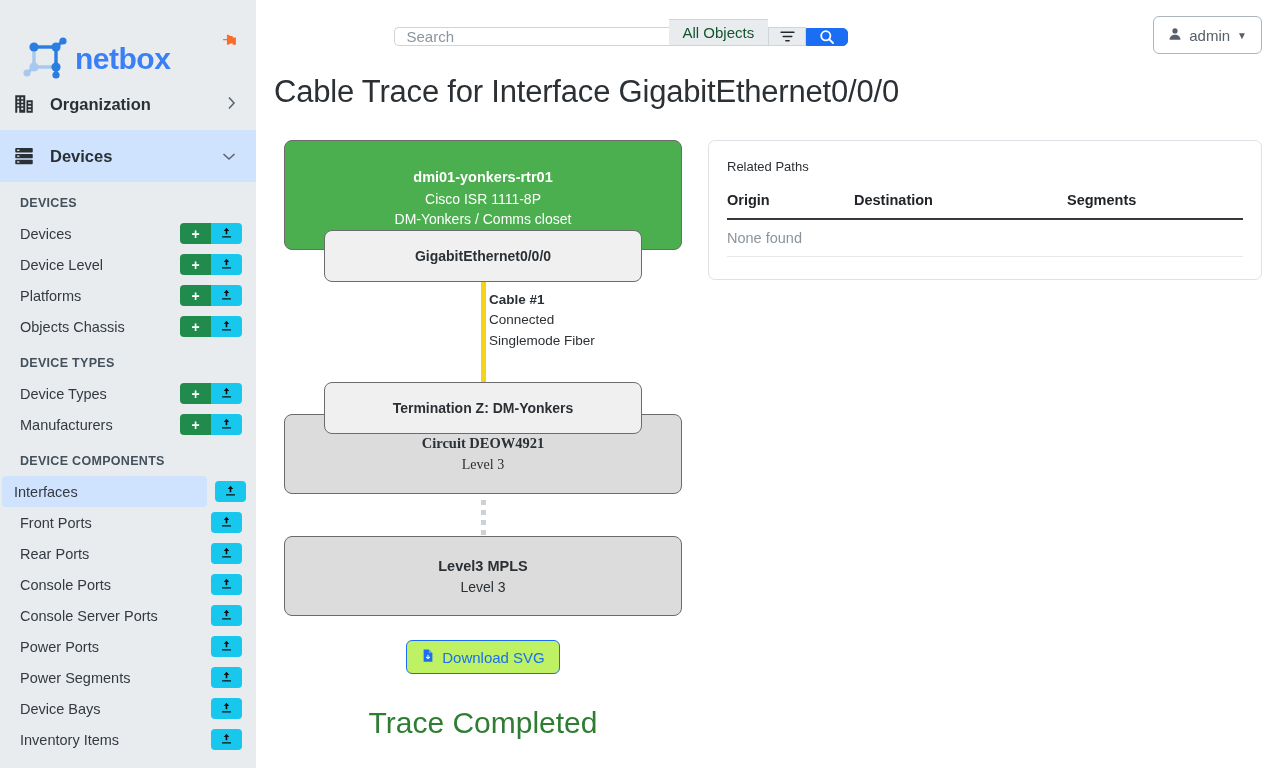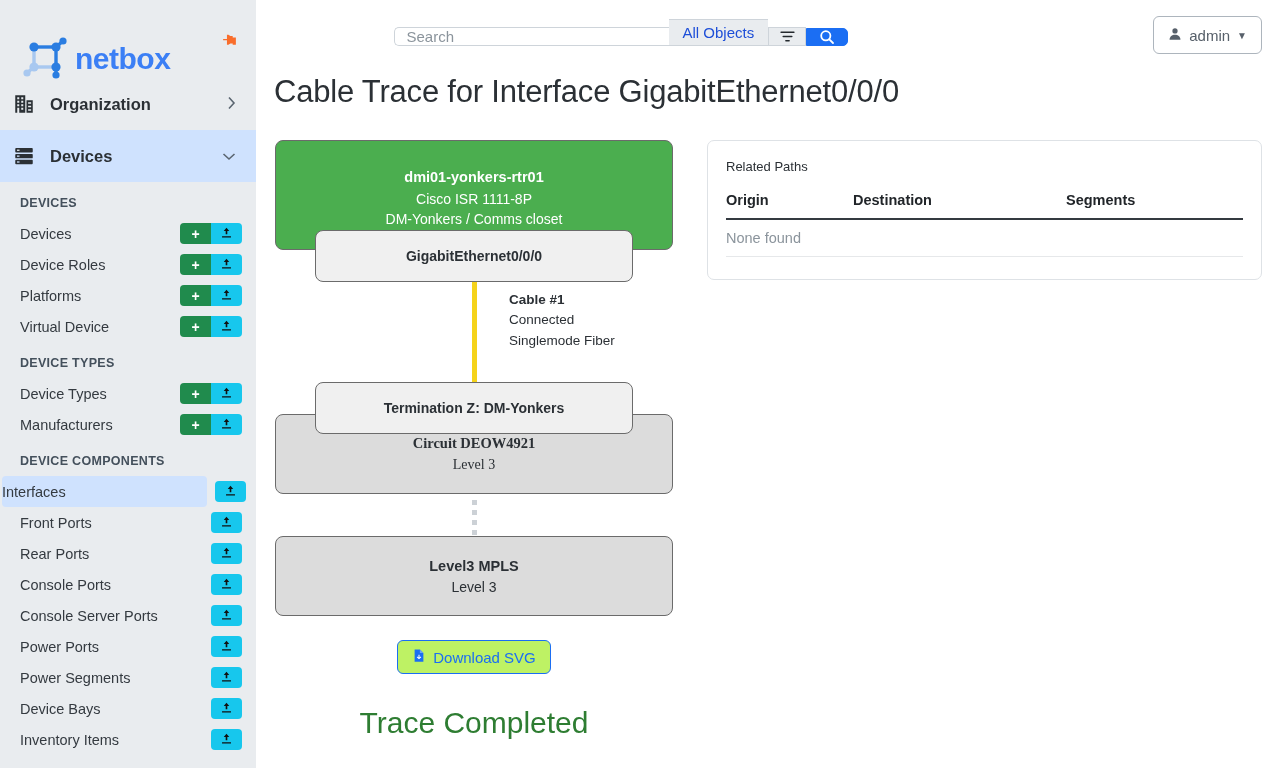--- a/index.html
+++ b/index.html
@@ -58,21 +58,21 @@
     padding-left: 20px;
     font-size: 14.5px; color: #343a40;
     cursor: pointer;
     position: relative;
   }
   .nav-item .label { flex: 1 1 auto; }
   .nav-item.active-item {
     background: #cfe2fe;
     border-radius: 4px;
     margin-left: 2px;
-    padding-left: 0;
+    padding-left: 12px;
     width: 205px;
     flex: 0 0 auto;
   }
   .item-wrap { display: flex; align-items: center; height: 31px; }
   .item-wrap .btns { margin-left: auto; padding-right: 14px; display: flex; }
   .btn-add, .btn-imp {
     height: 21px; width: 31px;
     display: flex; align-items: center; justify-content: center;
     cursor: pointer; border: none;
   }
@@ -99,21 +99,21 @@
     border-radius: 5px 0 0 5px;
     padding: 0 12px;
     font-size: 15px; color: #212529;
     font-family: "Liberation Sans", sans-serif;
     outline: none; background: #fff;
   }
   .search-input::placeholder { color: #8b949c; }
   .obj-select {
     display: flex; align-items: center;
     background: #e9ecef; border: 1px solid #ced4da; border-left: none; border-right:none;
-    padding: 4px 14px; font-size: 15px; color: #1d4ed8; cursor: pointer;
+    padding: 4px 14px; font-size: 15px; color: #14532d; cursor: pointer;
   }
   .filter-btn {
     display: flex; align-items: center; justify-content: center;
     width: 38px;
     background: #e9ecef; border: 1px solid #ced4da; border-left: 1px solid #ced4da;
     cursor: pointer; color: #23282d;
   }
   .search-btn {
     display: flex; align-items: center; justify-content: center;
     width: 42px; background: #1b6ef3; border: 1px solid #1b6ef3;
@@ -127,21 +127,21 @@
     margin-left: auto;
   }
   .user-btn .caret { font-size: 10px; }
 
   .page-title {
     font-size: 31px; font-weight: 400; color: #2b3035;
     padding: 4px 0 0 18px;
     letter-spacing: -0.2px;
   }
 
-  .content { display: flex; padding: 30px 18px 0 19px; gap: 34px; }
+  .content { display: flex; padding: 30px 18px 0 28px; gap: 26px; }
   .col-trace { width: 398px; flex: 0 0 398px; }
   .col-paths { flex: 1 1 auto; }
 
   
   .trace { position: relative; }
   .node {
     border: 1px solid #6b6b6b;
     border-radius: 8px;
     text-align: center;
     padding: 14px 10px;
@@ -175,21 +175,21 @@
   .node-provnet .c2 { font-size: 14px; font-weight: 400; }
 
   .overlap-up { margin-top: -20px; }
 
   .cable-seg { position: relative; height: 100px; }
   .cable-line {
     position: absolute; left: 199px; top: 0; width: 5px; height: 100px;
     background: #f5d31a; transform: translateX(-2px);
   }
   .cable-info {
-    position: absolute; left: 234px; top: 8px;
+    position: absolute; left: 205px; top: 8px;
     line-height: 1.5;
   }
   .cable-info .ct { font-size: 13.5px; font-weight: 700; color: #2b3035; }
   .cable-info .cl { font-size: 13.5px; color: #2b3035; }
 
   .dot-seg { height: 42px; position: relative; }
   .dot-seg .dot {
     position: absolute; left: 197px; width: 5px; height: 5px; background: #ccd1d6;
   }
 
@@ -300,21 +300,21 @@
       <span class="btn-add">+</span>
       <span class="btn-imp">
         <svg width="13" height="13" viewBox="0 0 16 16" fill="#111">
             <path d="M8 1l3.4 4H9v4H7V5H4.6L8 1zM2.5 11.5h11V13h-11v-1.5z"></path>
           </svg>
       </span>
     </span>
   </div>
   <div class="item-wrap">
     <div class="nav-item">
-        <span class="label">Device Roles</span>
+        <span class="label">Device Level</span>
       </div>
     <span class="btns">
       <span class="btn-add">+</span>
       <span class="btn-imp">
         <svg width="13" height="13" viewBox="0 0 16 16" fill="#111">
             <path d="M8 1l3.4 4H9v4H7V5H4.6L8 1zM2.5 11.5h11V13h-11v-1.5z"></path>
           </svg>
       </span>
     </span>
   </div>
@@ -326,21 +326,21 @@
       <span class="btn-add">+</span>
       <span class="btn-imp">
         <svg width="13" height="13" viewBox="0 0 16 16" fill="#111">
             <path d="M8 1l3.4 4H9v4H7V5H4.6L8 1zM2.5 11.5h11V13h-11v-1.5z"></path>
           </svg>
       </span>
     </span>
   </div>
   <div class="item-wrap">
     <div class="nav-item">
-        <span class="label">Virtual Device</span>
+        <span class="label">Objects Chassis</span>
       </div>
     <span class="btns">
       <span class="btn-add">+</span>
       <span class="btn-imp">
         <svg width="13" height="13" viewBox="0 0 16 16" fill="#111">
             <path d="M8 1l3.4 4H9v4H7V5H4.6L8 1zM2.5 11.5h11V13h-11v-1.5z"></path>
           </svg>
       </span>
     </span>
   </div>

